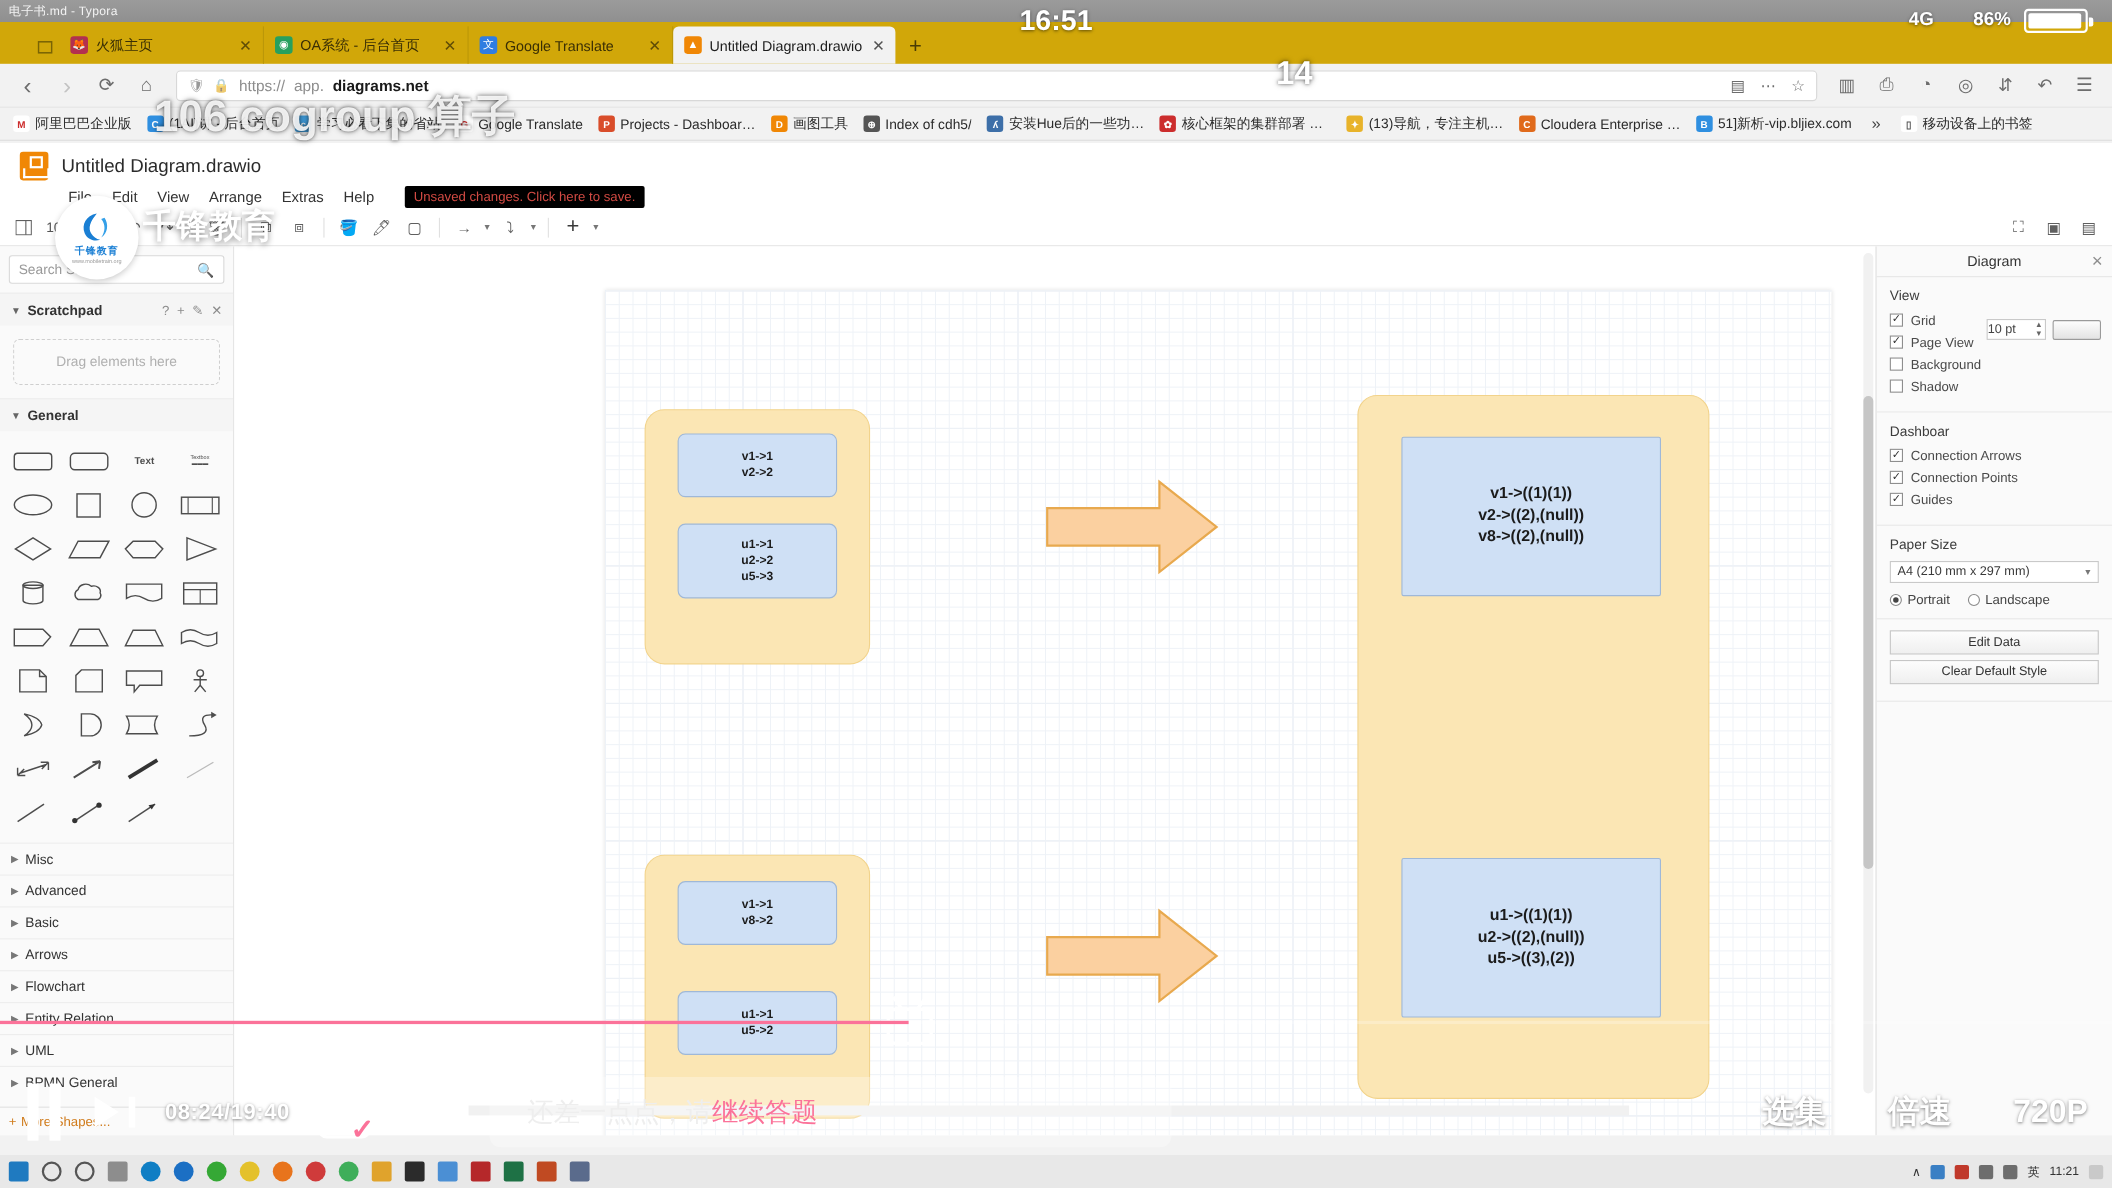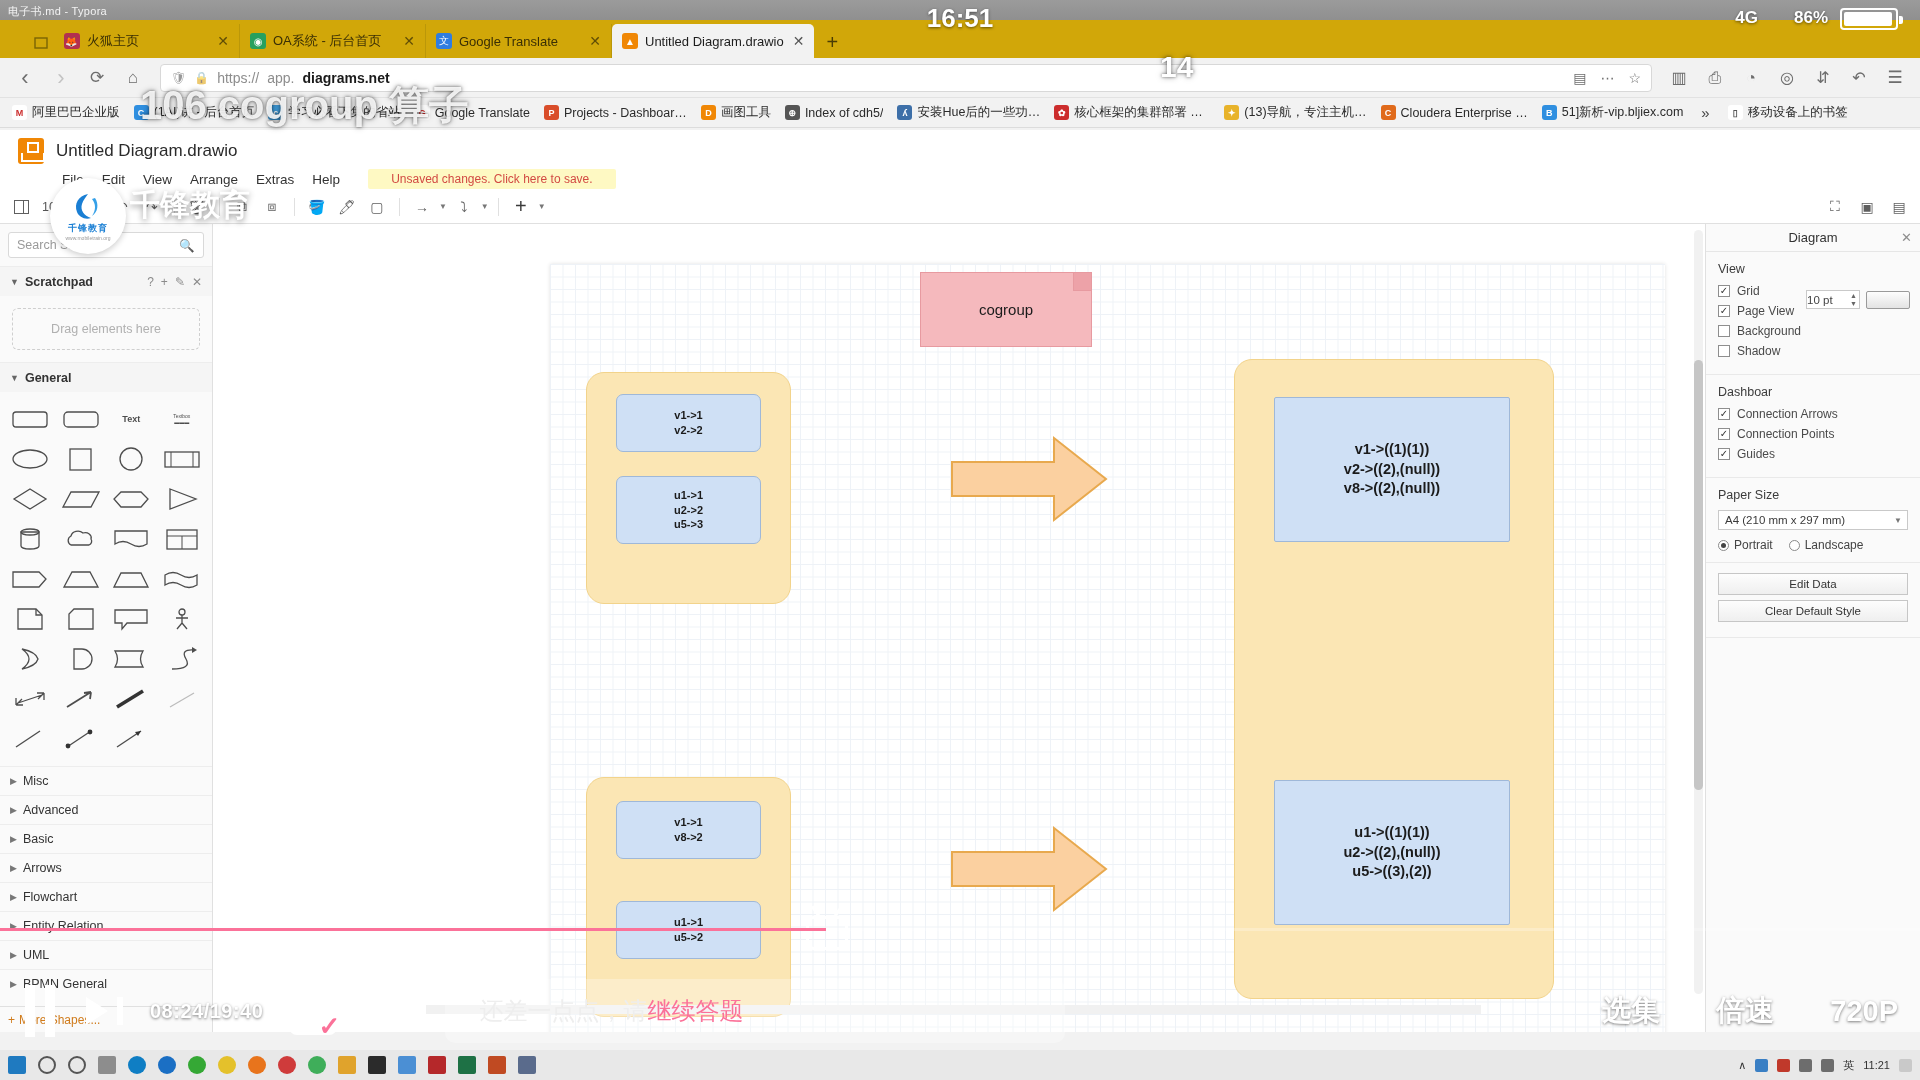--- a/index.html
+++ b/index.html
@@ -52,21 +52,21 @@
 
   
   .app { position:absolute; left:0; top:130px; width:1920px; height:902px; background:#fff; }
   .app-title { display:flex; align-items:center; gap:12px; padding:8px 0 0 18px; height:34px; }
   .app-logo { width:26px; height:26px; background:#f08705; border-radius:3px; position:relative; }
   .app-logo::before { content:""; position:absolute; left:9px; top:4px; width:8px; height:7px; border:2px solid #fff; }
   .app-logo::after { content:""; position:absolute; left:3px; top:15px; width:20px; height:7px; border:2px solid #fff; border-top:none; }
   .app-name { font-size:17px; color:#2b2b2b; }
 
   .menubar { display:flex; align-items:center; gap:18px; padding:4px 0 0 62px; height:26px; font-size:13.5px; color:#333; }
-  .unsaved { margin-left:10px; background:#fef9c3; color:#d24a43; font-size:12px; padding:3px 23px; border-radius:2px; }
+  .unsaved { margin-left:10px; background:#000000; color:#d24a43; font-size:12px; padding:3px 8px; border-radius:2px; }
 
   .apptoolbar { height:34px; border-bottom:1px solid #e0e0e0; display:flex; align-items:center; gap:4px; padding:0 8px; color:#5f5f5f; }
   .tbsep { width:1px; height:18px; background:#e0e0e0; margin:0 5px; }
   .tbi { width:26px; height:26px; display:flex; align-items:center; justify-content:center; font-size:14px; }
   .zoomlbl { font-size:12.5px; color:#555; padding:0 4px; }
   .tb-right { margin-left:auto; display:flex; gap:6px; }
 
   
   .shapes { position:absolute; left:0; top:94px; width:213px; bottom:0; background:#fafafa; border-right:1px solid #e0e0e0; overflow:hidden; }
   .searchbox { margin:8px; height:26px; background:#fff; border:1px solid #d9d9d9; border-radius:3px; display:flex; align-items:center; padding:0 8px; font-size:12.5px; color:#9a9a9a; }
@@ -603,24 +603,20 @@
 
       <div class="morebar">
         <span style="margin-right:4px">+</span>
         <span>More Shapes...</span>
       </div>
     </div>
 
     <div class="canvas">
       <div class="grid-area">
 
-        <div class="node note" style="left:370px; top:8px; width:172px; height:75px;">
-          <div class="fold"></div>
-          <span>cogroup</span>
-        </div>
 
         <div class="node grp" style="left:36px; top:108px; width:205px; height:232px;"></div>
         <div class="node blue" style="left:66px; top:130px; width:145px; height:58px;">
           <div><span>v1-&gt;1</span><br><span>v2-&gt;2</span></div>
         </div>
         <div class="node blue" style="left:66px; top:212px; width:145px; height:68px;">
           <div><span>u1-&gt;1</span><br><span>u2-&gt;2</span><br><span>u5-&gt;3</span></div>
         </div>
 
         <div class="node grp" style="left:36px; top:513px; width:205px; height:240px;"></div>

